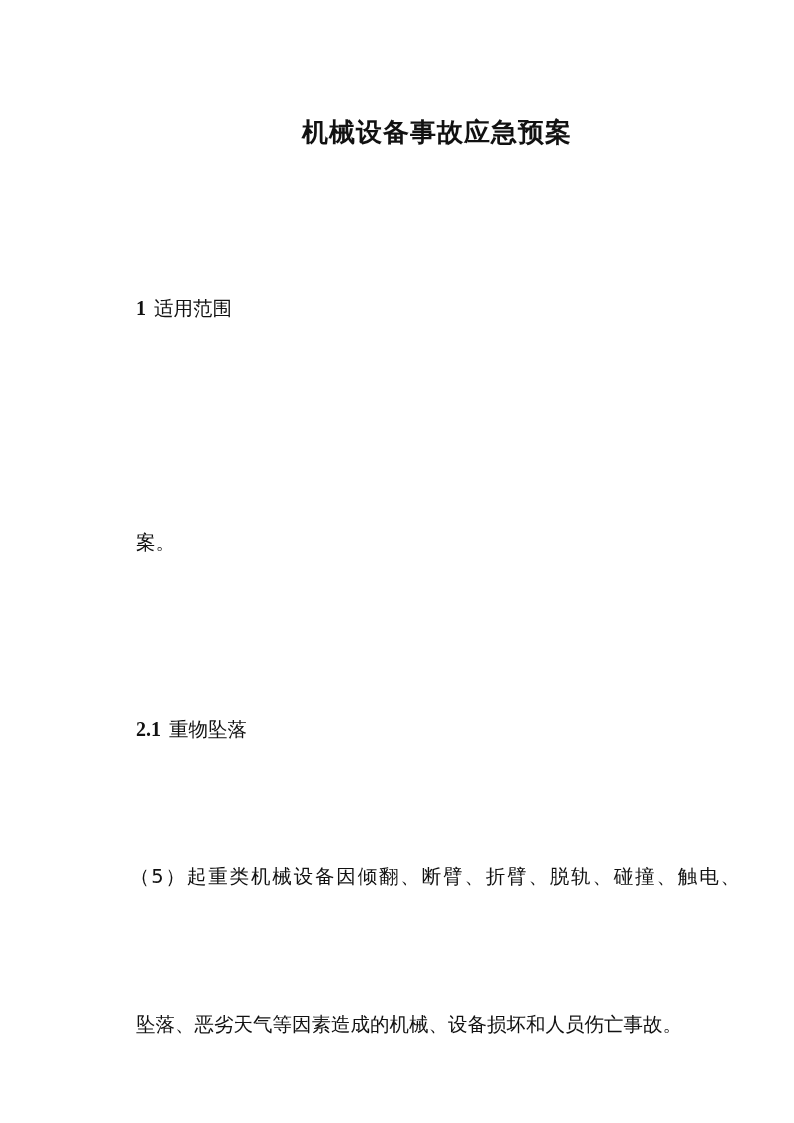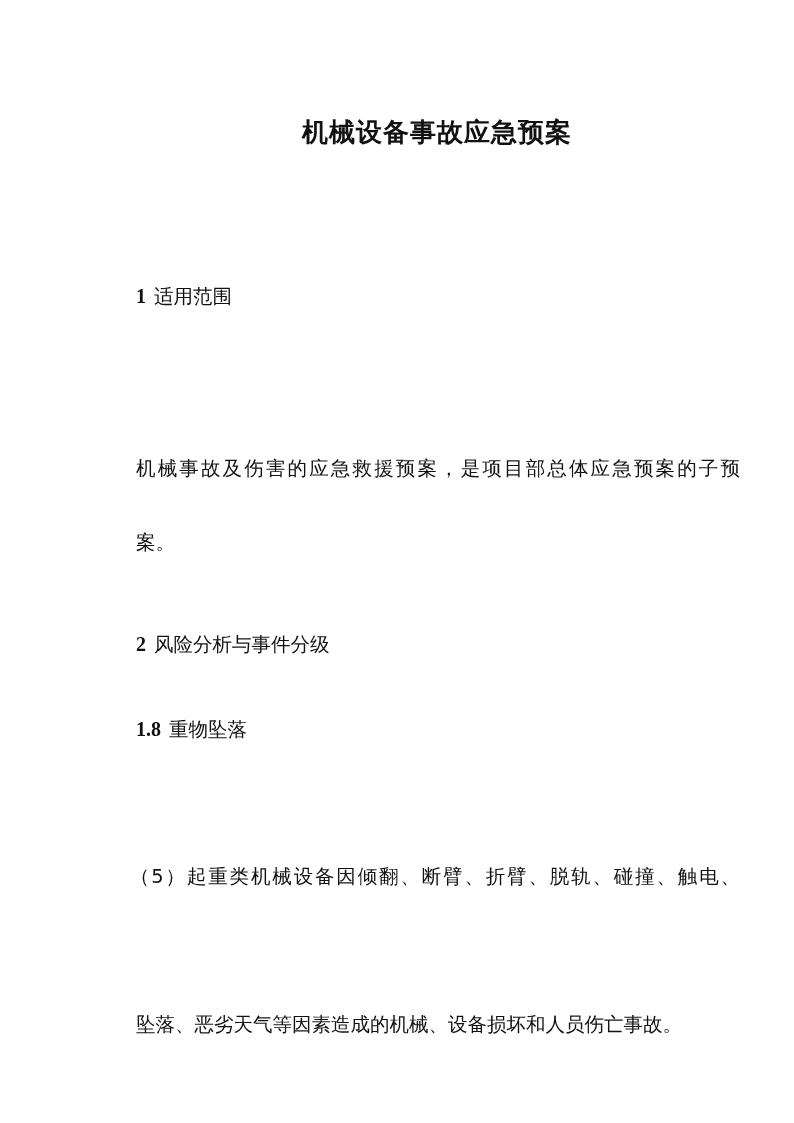--- a/index.html
+++ b/index.html
@@ -14,32 +14,28 @@
   .heading .txt { margin-left: 8px; }
   .bold-inline { font-family: "Liberation Serif", "DejaVu Serif", serif; font-weight: bold; }
 </style>
 </head>
 <body>
 
 <div class="page">
 
   <div class="title">机械设备事故应急预案</div>
 
-  <div class="line heading" style="top:282px;">
+  <div class="line heading" style="top:294px;">
     <span class="num">1</span><span class="txt">适用范围</span>
   </div>
 
-  <div class="line justify" style="top:455px;">机械事故及伤害的应急救援预案，是项目部总体应急预案的子预</div>
   <div class="line" style="top:529px;">案。</div>
 
-  <div class="line heading" style="top:630px;">
-    <span class="num">2</span><span class="txt">风险分析与事件分级</span>
-  </div>
 
   <div class="line heading" style="top:715px;">
-    <span class="num">1.8</span><span class="txt">重物坠落</span>
+    <span class="num">2.1</span><span class="txt">重物坠落</span>
   </div>
 
 
   <div class="line justify" style="top:863px; left:90px; width:610px;">（5）起重类机械设备因倾翻、断臂、折臂、脱轨、碰撞、触电、</div>
   <div class="line" style="top:1011px;text-align:right;">坠落、恶劣天气等因素造成的机械、设备损坏和人员伤亡事故。</div>
 
 </div>
 
 </body></html>

